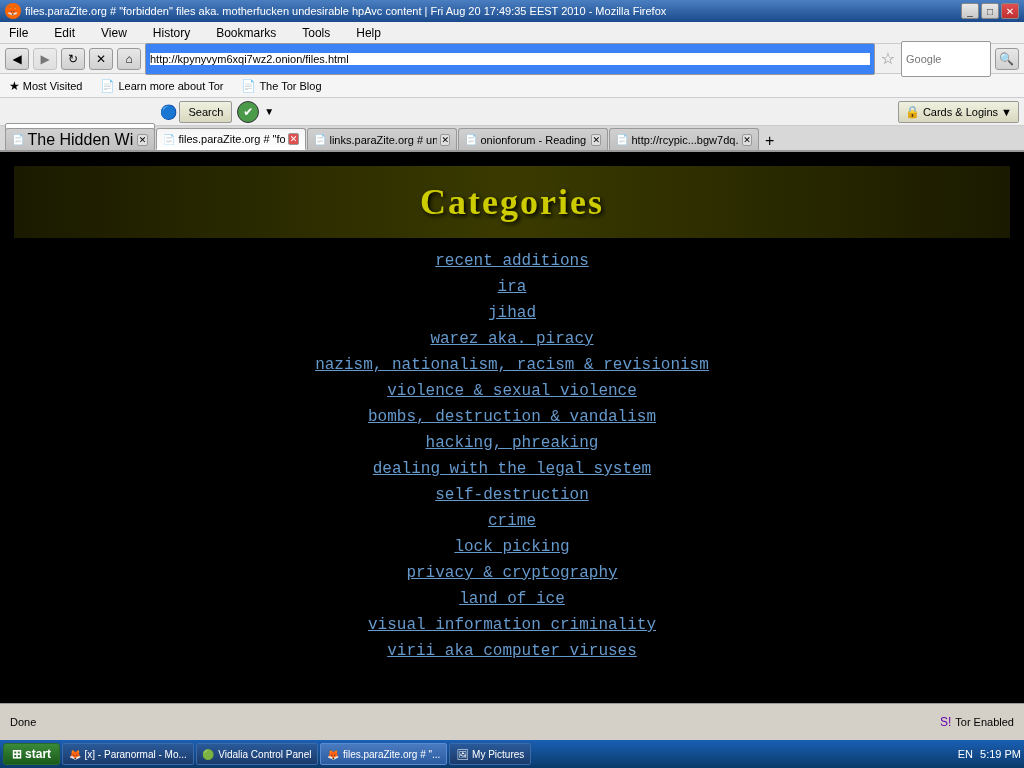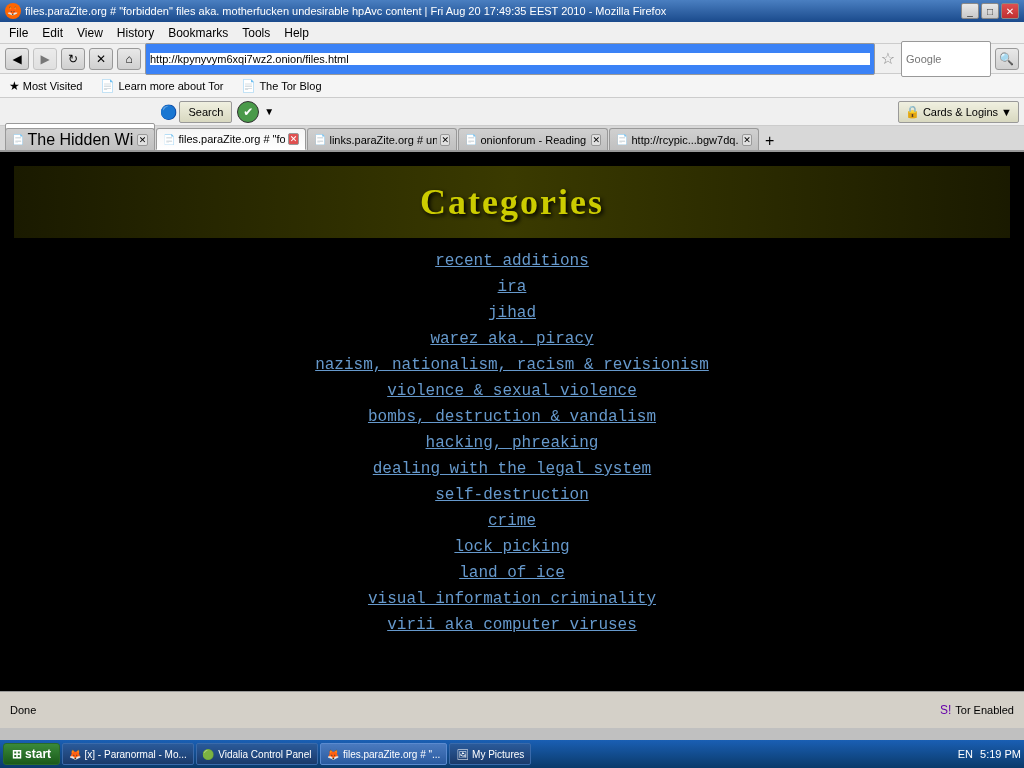--- a/index.html
+++ b/index.html
@@ -26,21 +26,21 @@
     }
     .tb-btn-min { background: linear-gradient(to bottom, #e8e8e8, #c8c8c8); }
     .tb-btn-max { background: linear-gradient(to bottom, #e8e8e8, #c8c8c8); }
     .tb-btn-close { background: linear-gradient(to bottom, #e05050, #c03030); color: white; }
 
     
     .menu-bar {
       background: #f0f0f0;
       padding: 2px 5px;
       display: flex;
-      gap: 6px;
+      gap: 18px;
       font-size: 12px;
       border-bottom: 1px solid #ccc;
       height: 22px;
       align-items: center;
     }
     .menu-item { cursor: pointer; padding: 1px 4px; }
 
     
     .nav-bar {
       background: #f0f0f0;
@@ -189,21 +189,21 @@
     .status-bar {
       background: #d4d0c8;
       border-top: 1px solid #999;
       padding: 18px 10px;
       font-size: 11px;
       display: flex;
       align-items: center;
       justify-content: space-between;
       height: 22px;
       position: fixed;
-      bottom: 40px;
+      bottom: 28px;
       width: 100%;
     }
     .tor-enabled {
       display: flex; align-items: center; gap: 4px; font-size: 11px;
     }
     .tor-icon { color: #6600aa; font-size: 12px; }
 
     
     .taskbar {
       background: linear-gradient(to bottom, #1a5fb4, #0a3a6a);
@@ -358,20 +358,21 @@
       <a class="category-link" href="#">jihad</a>
       <a class="category-link" href="#">warez aka. piracy</a>
       <a class="category-link" href="#">nazism, nationalism, racism &amp; revisionism</a>
       <a class="category-link" href="#">violence &amp; sexual violence</a>
       <a class="category-link" href="#">bombs, destruction &amp; vandalism</a>
       <a class="category-link" href="#">hacking, phreaking</a>
       <a class="category-link" href="#">dealing with the legal system</a>
       <a class="category-link" href="#">self-destruction</a>
       <a class="category-link" href="#">crime</a>
       <a class="category-link" href="#">lock picking</a>
+      <a class="category-link" href="#">privacy &amp; cryptography</a>
       <a class="category-link" href="#">land of ice</a>
       <a class="category-link" href="#">visual information criminality</a>
       <a class="category-link" href="#">virii aka computer viruses</a>
     </div>
 </div>
 
 <div class="status-bar">
   <span>Done</span>
   <div class="tor-enabled">
     <span class="tor-icon">S!</span>

